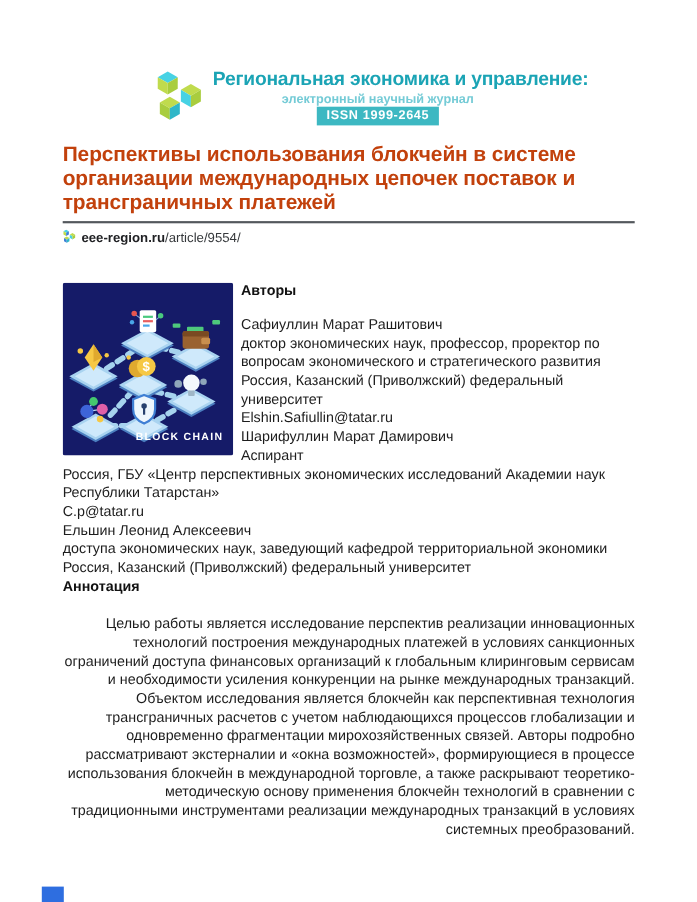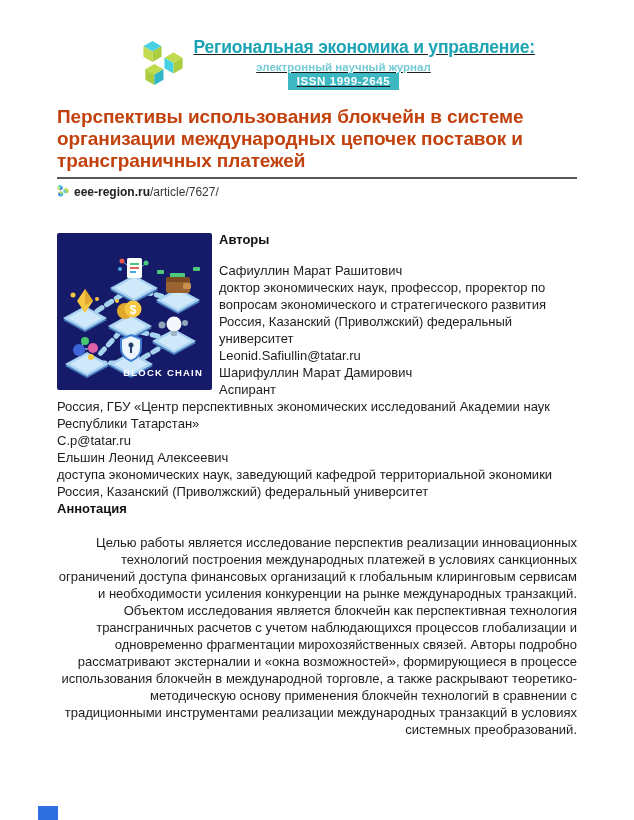--- a/index.html
+++ b/index.html
@@ -2,21 +2,21 @@
 <html><head>
 <meta charset="utf-8">
 <style>
   * { box-sizing: border-box; }
   html,body { margin:0; padding:0; }
   body {
     width:634px; height:820px; background:#ffffff; position:relative; overflow:hidden;
     font-family:"Liberation Sans", sans-serif; color:#1d1d1d;
   }
   
-  .header { display:flex; justify-content:center; align-items:flex-start; gap:9px; padding-top:38px;text-decoration:underline; }
+  .header { display:flex; justify-content:center; align-items:flex-start; gap:9px; padding-top:62px; }
   .logo svg { display:block; }
   .head-text { display:flex; flex-direction:column; width:300px; }
   .journal-title { font-weight:bold; font-size:17.5px; line-height:1.1; color:#1ba4b5; letter-spacing:-0.2px; white-space:nowrap; }
   .sub-row { display:flex; justify-content:space-between; align-items:center; margin-top:4px;flex-direction:column; }
   .journal-subtitle { color:#74cbd6; font-size:11.5px; font-weight:bold; }
   .issn-badge { background:#3db8c2; color:#ffffff; font-size:11.5px; font-weight:bold; padding:2px 9px 3px; letter-spacing:0.6px; }
   
   h1.article-title { margin:16px 57px 0; font-size:19px; line-height:22px; color:#c2410c; letter-spacing:-0.1px; font-weight:bold; }
   .title-rule { margin:5px 57px 0; border:none; border-top:2px solid #54585d; }
   
@@ -75,21 +75,21 @@
         <path d="M2.5 8.5 L12 14 L12 25 L2.5 19.5 Z" fill="#c0db4d"></path>
         <path d="M21.5 8.5 L12 14 L12 25 L21.5 19.5 Z" fill="#3d7fd6"></path>
         <path d="M34 15 L43.5 20.5 L34 26 L24.5 20.5 Z" fill="#c0db4d"></path>
         <path d="M24.5 20.5 L34 26 L34 37 L24.5 31.5 Z" fill="#47d2e4"></path>
         <path d="M43.5 20.5 L34 26 L34 37 L43.5 31.5 Z" fill="#a9cd3e"></path>
         <path d="M14 27 L23.5 32.5 L14 38 L4.5 32.5 Z" fill="#c0db4d"></path>
         <path d="M4.5 32.5 L14 38 L14 49 L4.5 43.5 Z" fill="#3d7fd6"></path>
         <path d="M23.5 32.5 L14 38 L14 49 L23.5 43.5 Z" fill="#2fb7c8"></path>
       </svg>
     </span>
-    <span><span class="domain">eee-region.ru</span><span class="path">/article/7627/</span></span>
+    <span><span class="domain">eee-region.ru</span><span class="path">/article/9554/</span></span>
   </div>
 
   <div class="content">
 
     <figure class="illustration">
       <svg width="155" height="157" viewBox="0 0 155 157" aria-hidden="false">
         <rect width="155" height="157" rx="2" fill="#151b68"></rect>
 
         <g stroke="#aeddf6" stroke-width="5" stroke-dasharray="6 5.5" stroke-linecap="round" fill="none" opacity="0.95">
           <path d="M40 78 L66 61"></path>
@@ -197,21 +197,21 @@
         </g>
         <text x="146" y="143" text-anchor="end" font-size="9.5" font-weight="bold" fill="#ffffff" letter-spacing="1.2" font-family="Liberation Sans, sans-serif">BLOCK CHAIN</text>
       </svg>
     </figure>
 
     <section class="authors">
       <h2 class="authors-heading">Авторы</h2>
       <div class="author-line">Сафиуллин Марат Рашитович</div>
       <div class="author-line">доктор экономических наук, профессор, проректор по вопросам экономического и стратегического развития</div>
       <div class="author-line">Россия, Казанский (Приволжский) федеральный университет</div>
-      <div class="author-line">Leonid.Safiullin@tatar.ru</div>
+      <div class="author-line">Elshin.Safiullin@tatar.ru</div>
       <div class="author-line">Шарифуллин Марат Дамирович</div>
       <div class="author-line">Аспирант</div>
       <div class="author-line">Россия, ГБУ «Центр перспективных экономических исследований Академии наук Республики Татарстан»</div>
       <div class="author-line">C.p@tatar.ru</div>
       <div class="author-line">Ельшин Леонид Алексеевич</div>
       <div class="author-line">доступа экономических наук, заведующий кафедрой территориальной экономики</div>
       <div class="author-line">Россия, Казанский (Приволжский) федеральный университет</div>
     </section>
 
     <section class="abstract">

